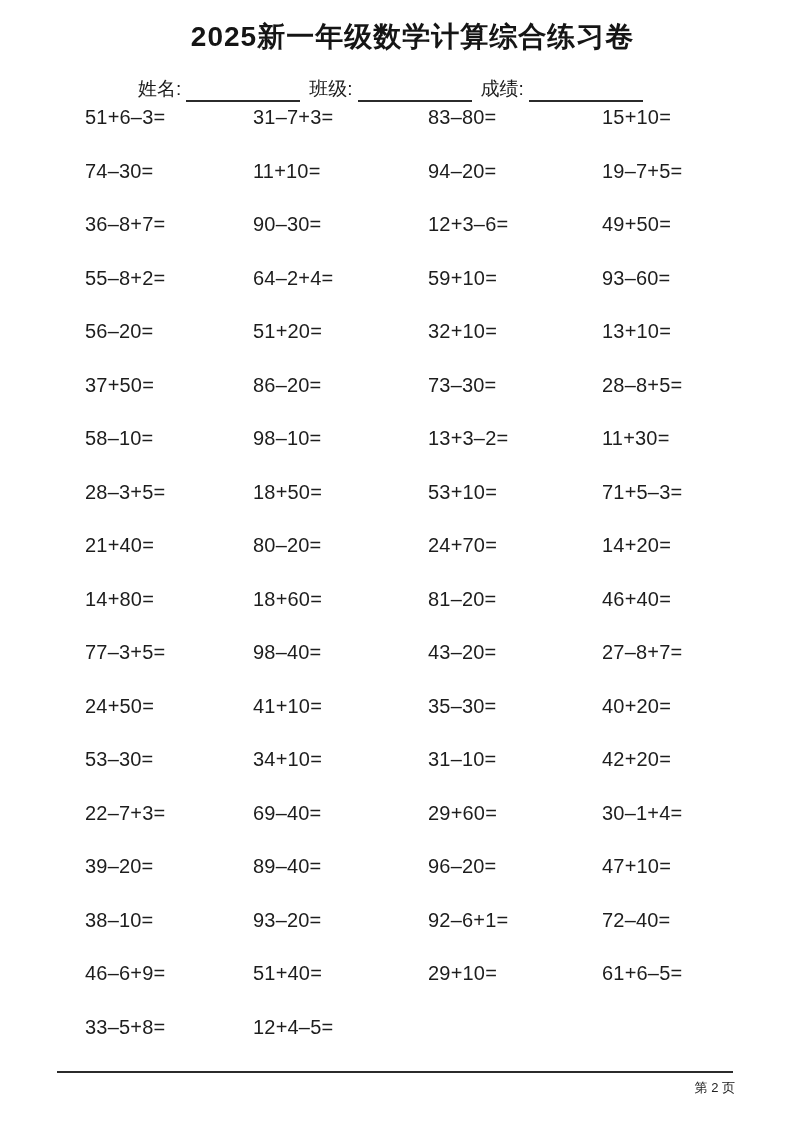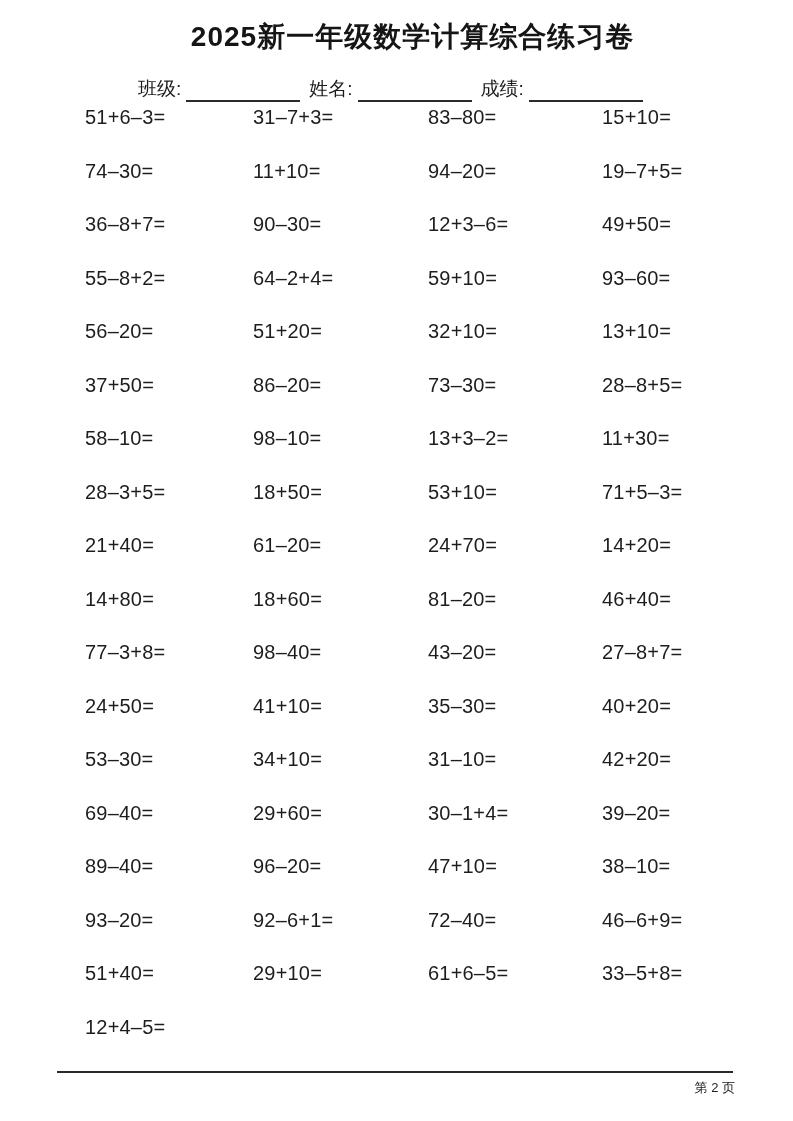--- a/index.html
+++ b/index.html
@@ -83,25 +83,25 @@
     color: #222222;
   }
 </style>
 </head>
 <body>
 
 <div class="doc-title">2025新一年级数学计算综合练习卷</div>
 
 <div class="header-row">
   <span class="hgroup">
-    <span>班级:</span>
+    <span>姓名:</span>
     <span class="blank"></span>
   </span>
   <span class="hgroup">
-    <span>姓名:</span>
+    <span>班级:</span>
     <span class="blank"></span>
   </span>
   <span class="hgroup">
     <span>成绩:</span>
     <span class="blank"></span>
   </span>
 </div>
 
 <div class="problems-grid">
     <div class="cell">51+6–3=</div>
@@ -130,39 +130,40 @@
     <div class="cell">28–8+5=</div>
     <div class="cell">58–10=</div>
     <div class="cell">98–10=</div>
     <div class="cell">13+3–2=</div>
     <div class="cell">11+30=</div>
     <div class="cell">28–3+5=</div>
     <div class="cell">18+50=</div>
     <div class="cell">53+10=</div>
     <div class="cell">71+5–3=</div>
     <div class="cell">21+40=</div>
-    <div class="cell">61–20=</div>
+    <div class="cell">80–20=</div>
     <div class="cell">24+70=</div>
     <div class="cell">14+20=</div>
     <div class="cell">14+80=</div>
     <div class="cell">18+60=</div>
     <div class="cell">81–20=</div>
     <div class="cell">46+40=</div>
-    <div class="cell">77–3+8=</div>
+    <div class="cell">77–3+5=</div>
     <div class="cell">98–40=</div>
     <div class="cell">43–20=</div>
     <div class="cell">27–8+7=</div>
     <div class="cell">24+50=</div>
     <div class="cell">41+10=</div>
     <div class="cell">35–30=</div>
     <div class="cell">40+20=</div>
     <div class="cell">53–30=</div>
     <div class="cell">34+10=</div>
     <div class="cell">31–10=</div>
     <div class="cell">42+20=</div>
+    <div class="cell">22–7+3=</div>
     <div class="cell">69–40=</div>
     <div class="cell">29+60=</div>
     <div class="cell">30–1+4=</div>
     <div class="cell">39–20=</div>
     <div class="cell">89–40=</div>
     <div class="cell">96–20=</div>
     <div class="cell">47+10=</div>
     <div class="cell">38–10=</div>
     <div class="cell">93–20=</div>
     <div class="cell">92–6+1=</div>

